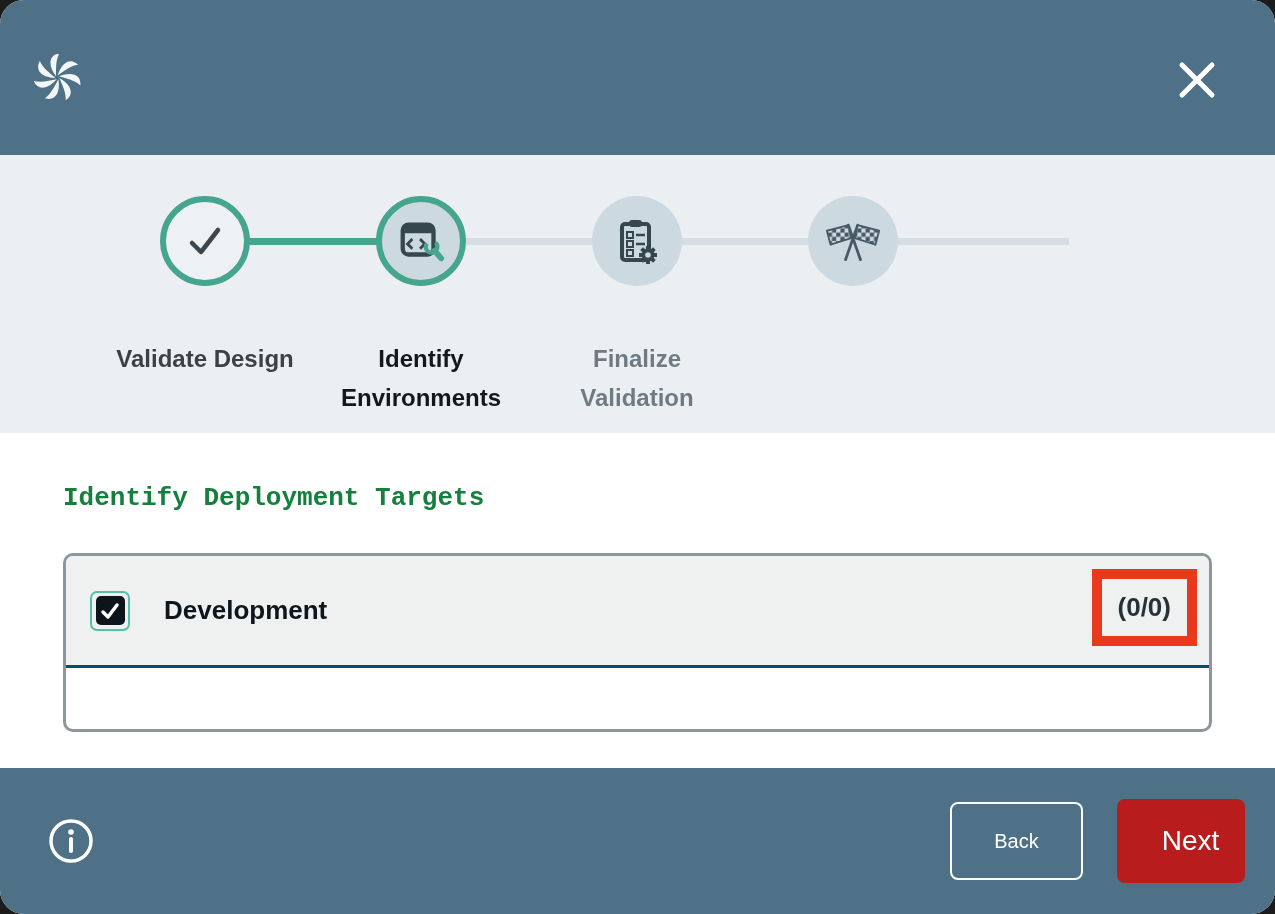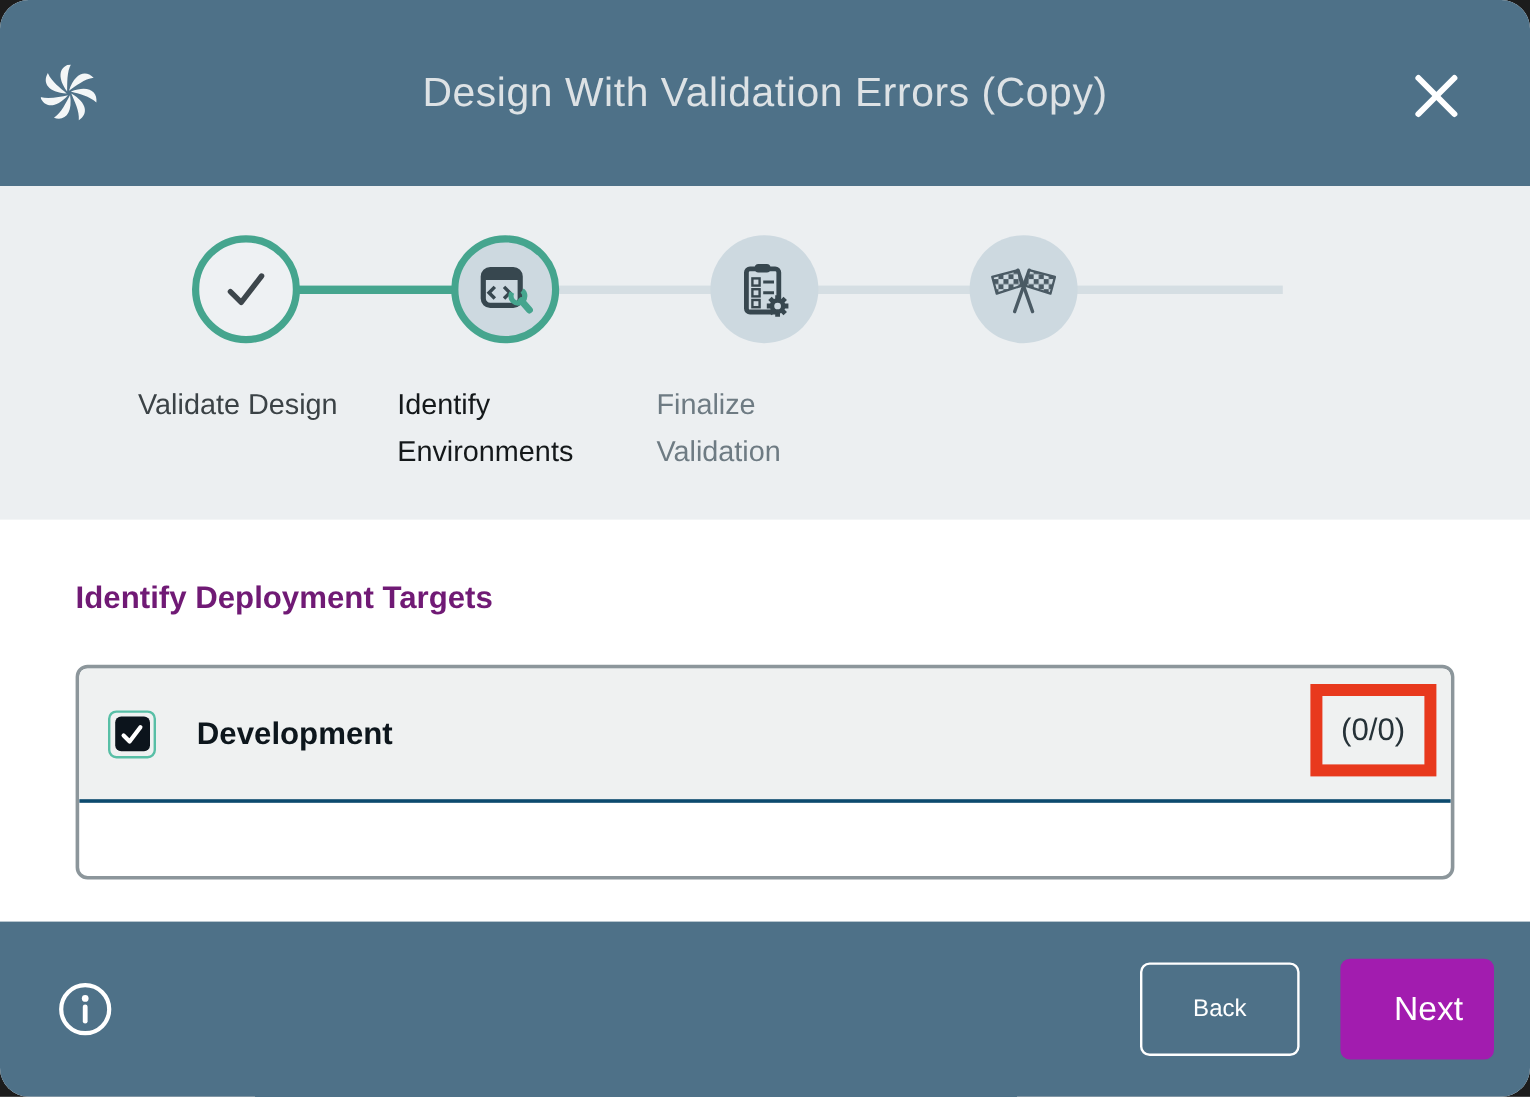--- a/index.html
+++ b/index.html
@@ -28,27 +28,27 @@
   .connector.teal{background:#45a58e;}
   .steps{position:absolute;left:97px;top:0;width:1080px;display:flex;}
   .step{width:216px;display:flex;flex-direction:column;align-items:center;padding-top:41px;}
   .circle{
     width:90px;height:90px;border-radius:50%;box-sizing:border-box;
     display:flex;align-items:center;justify-content:center;position:relative;z-index:1;
   }
   .step.completed .circle{background:#eef1f3;border:6px solid #45a58e;}
   .step.active .circle{background:#cdd9e0;border:6px solid #45a58e;}
   .step.upcoming .circle{background:#cdd9e0;}
-  .step-label{margin-top:32px;font-size:24px;line-height:39px;text-align:left;width:180px;}
+  .step-label{margin-top:53px;font-size:24px;line-height:39px;text-align:center;width:180px;font-weight:bold;}
   .step.completed .step-label{color:#3b4246;}
   .step.active .step-label{color:#14181a;}
   .step.upcoming .step-label{color:#6e7b83;}
   
   .content{flex:1;background:#fff;padding:50px 63px 0;}
-  .content-heading{margin:0 0 40px;font-size:26px;font-weight:bold;color:#701a75;}
+  .content-heading{margin:0 0 40px;font-size:26px;font-weight:bold;color:#15803d;font-family:Liberation Mono, monospace;}
   .target-panel{
     border:3px solid #8c969b;border-radius:10px;height:179px;box-sizing:border-box;
     background:#fff;overflow:hidden;
   }
   .env-row{
     height:112px;background:#eff1f1;border-bottom:3px solid #0c4a6e;
     display:flex;align-items:center;padding-left:24px;position:relative;box-sizing:border-box;
   }
   .checkbox-outer{
     width:40px;height:40px;border:2px solid #58bfa6;border-radius:7px;box-sizing:border-box;
@@ -56,35 +56,35 @@
   }
   .checkbox-inner{
     width:29px;height:29px;background:#0c141c;border-radius:5px;
     display:flex;align-items:center;justify-content:center;
   }
   .env-name{margin-left:34px;font-size:26px;font-weight:bold;color:#0d161c;}
   .count-annotation{
     position:absolute;right:12px;top:13px;border:10px solid #e8391d;
     padding:13px 16px;display:flex;align-items:center;justify-content:center;
   }
-  .count-text{font-size:26px;font-weight:normal;color:#263238;}
+  .count-text{font-size:26px;font-weight:bold;color:#263238;}
   
   .footer{
     height:146px;background:#4e7188;flex:none;display:flex;align-items:center;
     padding:0 30px 0 48px;box-sizing:border-box;
   }
   .info-btn{width:46px;height:46px;background:none;border:none;padding:0;cursor:pointer;}
   .back-btn{
     margin-left:auto;width:133px;height:78px;border:2px solid #fff;border-radius:8px;
     background:transparent;color:#fff;font-size:20px;cursor:pointer;
     font-family:"Liberation Sans", sans-serif;
   }
   .next-btn{
     margin-left:34px;width:128px;height:84px;border:none;border-radius:8px;
-    background:#a21caf;color:#fff;font-size:28px;cursor:pointer;
+    background:#b91c1c;color:#fff;font-size:28px;cursor:pointer;
     font-family:"Liberation Sans", sans-serif;
     padding-left:25px;
   }
 </style>
 </head>
 <body>
 
 <div class="modal">
 
   <div class="header">
@@ -92,21 +92,20 @@
       <g fill="#f3f6f7">
         <path d="M0,-2 C 5,-17 14,-20 21,-13 C 13,-12 6,-6 0,-2 Z" transform="rotate(0)"></path>
         <path d="M0,-2 C 5,-17 14,-20 21,-13 C 13,-12 6,-6 0,-2 Z" transform="rotate(51)"></path>
         <path d="M0,-2 C 5,-17 14,-20 21,-13 C 13,-12 6,-6 0,-2 Z" transform="rotate(102)"></path>
         <path d="M0,-2 C 5,-17 14,-20 21,-13 C 13,-12 6,-6 0,-2 Z" transform="rotate(153)"></path>
         <path d="M0,-2 C 5,-17 14,-20 21,-13 C 13,-12 6,-6 0,-2 Z" transform="rotate(204)"></path>
         <path d="M0,-2 C 5,-17 14,-20 21,-13 C 13,-12 6,-6 0,-2 Z" transform="rotate(255)"></path>
         <path d="M0,-2 C 5,-17 14,-20 21,-13 C 13,-12 6,-6 0,-2 Z" transform="rotate(306)"></path>
       </g>
     </svg>
-    <div class="title">Design With Validation Errors (Copy)</div>
     <button class="close-btn">
       <svg viewBox="0 0 44 44" width="44" height="44">
         <line x1="7" y1="7" x2="37" y2="37" stroke="#fff" stroke-width="5" stroke-linecap="round"></line>
         <line x1="37" y1="7" x2="7" y2="37" stroke="#fff" stroke-width="5" stroke-linecap="round"></line>
       </svg>
     </button>
   </div>
 
   <div class="stepper-section">
     <div class="connector teal" style="left:205px"></div>

